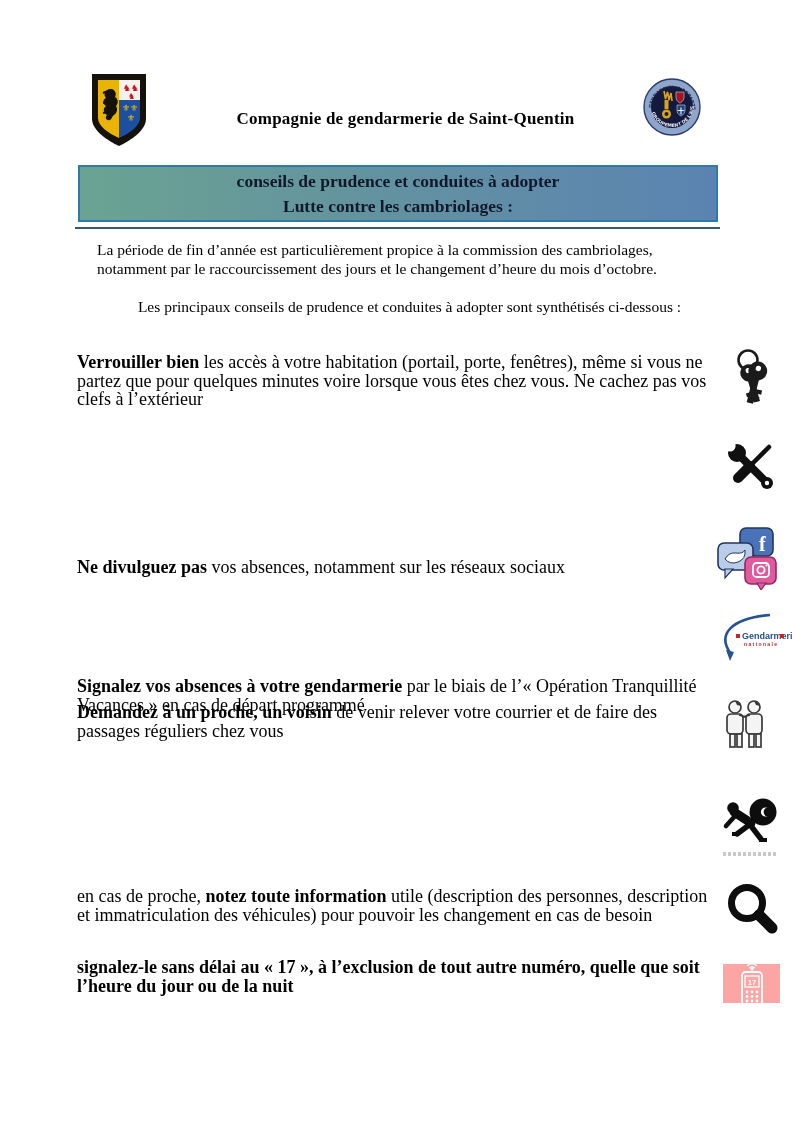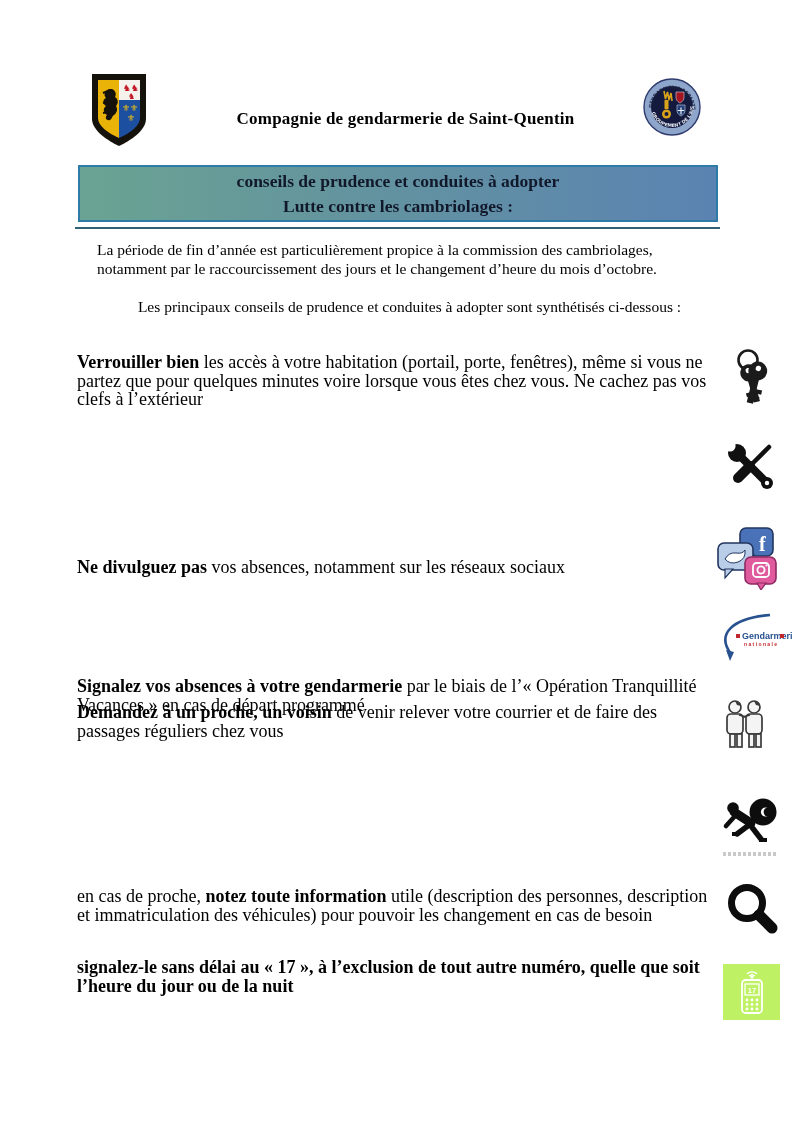--- a/index.html
+++ b/index.html
@@ -53,22 +53,22 @@
 
   .icon-slot { position:absolute; }
   .icon-1 { left:720px; top:346px; }
   .icon-2 { left:722px; top:438px; }
   .icon-3 { left:716px; top:526px; }
   .icon-4 { left:710px; top:612px; }
   .icon-5 { left:719px; top:696px; }
   .icon-6 { left:720px; top:791px; }
   .icon-7 { left:722px; top:878px; }
   .icon-8 {
-    left:723px; top:964px; width:57px; height:56px;
-    background:#bef264; display:flex; align-items:center; justify-content:center;
+    left:723px; top:964px; width:57px; height:39px;
+    background:#fca5a5; display:flex; align-items:center; justify-content:center;
   }
   .watermark {
     width:54px; height:4px; margin:1px auto 0 auto;
     background:repeating-linear-gradient(90deg,#c9c9c9 0 3px,#ffffff 3px 5px);
   }
 </style>
 </head>
 <body>
 
 <div class="page">

